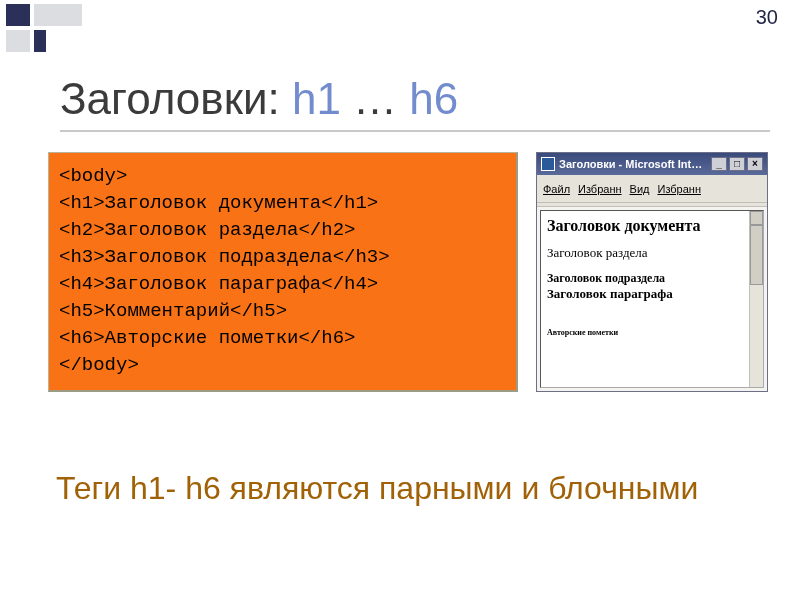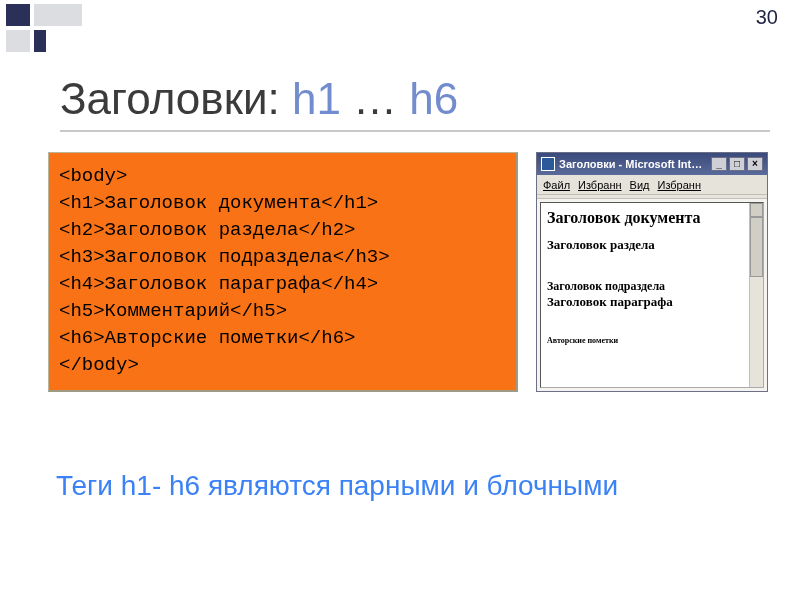--- a/index.html
+++ b/index.html
@@ -65,52 +65,52 @@
     background:linear-gradient(#3a4a7a,#5a6a9a);
     display:flex; align-items:center;
     padding:0 4px; gap:4px;
     color:#fff; font-size:11px; font-weight:bold;
   }
   .titlebar .app-icon { width:14px; height:14px; background:#2a5a9a; border:1px solid #fff; }
   .titlebar .title-text { flex:1; overflow:hidden; white-space:nowrap; text-overflow:ellipsis; }
   .winbtns { display:flex; gap:2px; }
   .winbtn { width:16px; height:14px; background:#cfcfd6; border:1px solid #6b6f88; color:#000; font-size:10px; line-height:12px; text-align:center; }
   .menubar {
-    height:20px; background:#e5e3da;
+    height:28px; background:#e5e3da;
     display:flex; align-items:center; gap:8px;
     padding:0 6px; font-size:11px; color:#000;
     border-bottom:1px solid #c0bfb8;
   }
   .menubar span { text-decoration:underline; text-decoration-color:#000; text-underline-offset:1px; }
   .toolbar { height:4px; background:#e5e3da; border-bottom:1px solid #c0bfb8; }
   .browser-content {
     flex:1; background:#fff; margin:3px;
     border:1px inset #aaa;
     padding:6px 23px 2px 6px;
     color:#000;
     overflow:hidden;
     position:relative;
   }
   .bh1 { font-size:16px; font-weight:bold; margin-bottom:10px; font-family:"Times New Roman",serif;}
-  .bh2 { font-size:13px; font-weight:bold; margin-bottom:26px; font-family:"Times New Roman",serif;}
+  .bh2 { font-size:13px; font-weight:normal; margin-bottom:10px; font-family:"Times New Roman",serif;}
   .bh3 { font-size:12px; font-weight:bold; margin-bottom:0; font-family:"Times New Roman",serif;}
   .bh4 { font-size:13px; font-weight:bold; margin-bottom:26px; font-family:"Times New Roman",serif;}
   .bh5 { font-size:10px; font-weight:bold; margin-bottom:8px; font-family:"Times New Roman",serif;}
   .bh6 { font-size:8px; font-weight:bold; font-family:"Times New Roman",serif;}
   .vscroll {
     position:absolute; top:0; right:0; bottom:0;
     width:14px; background:#e5e3da;
     border-left:1px solid #c0bfb8;
   }
   .vscroll .sbtn { height:14px; background:#d0cec5; border:1px solid #999; }
   .vscroll .thumb { position:absolute; top:14px; left:0; right:0; height:60px; background:#d0cec5; border:1px solid #999; }
 
   .footer-note {
     position:absolute; top:470px; left:56px;
-    font-size:28px; color:#3b82f6;
+    font-size:32px; color:#a16207;
   }
 </style>
 </head>
 <body>
 
 <div class="corner-deco">
   <div class="sq sq1"></div>
     <div class="sq sq2"></div>
     <div class="sq sq3"></div>
     <div class="sq sq4"></div>

